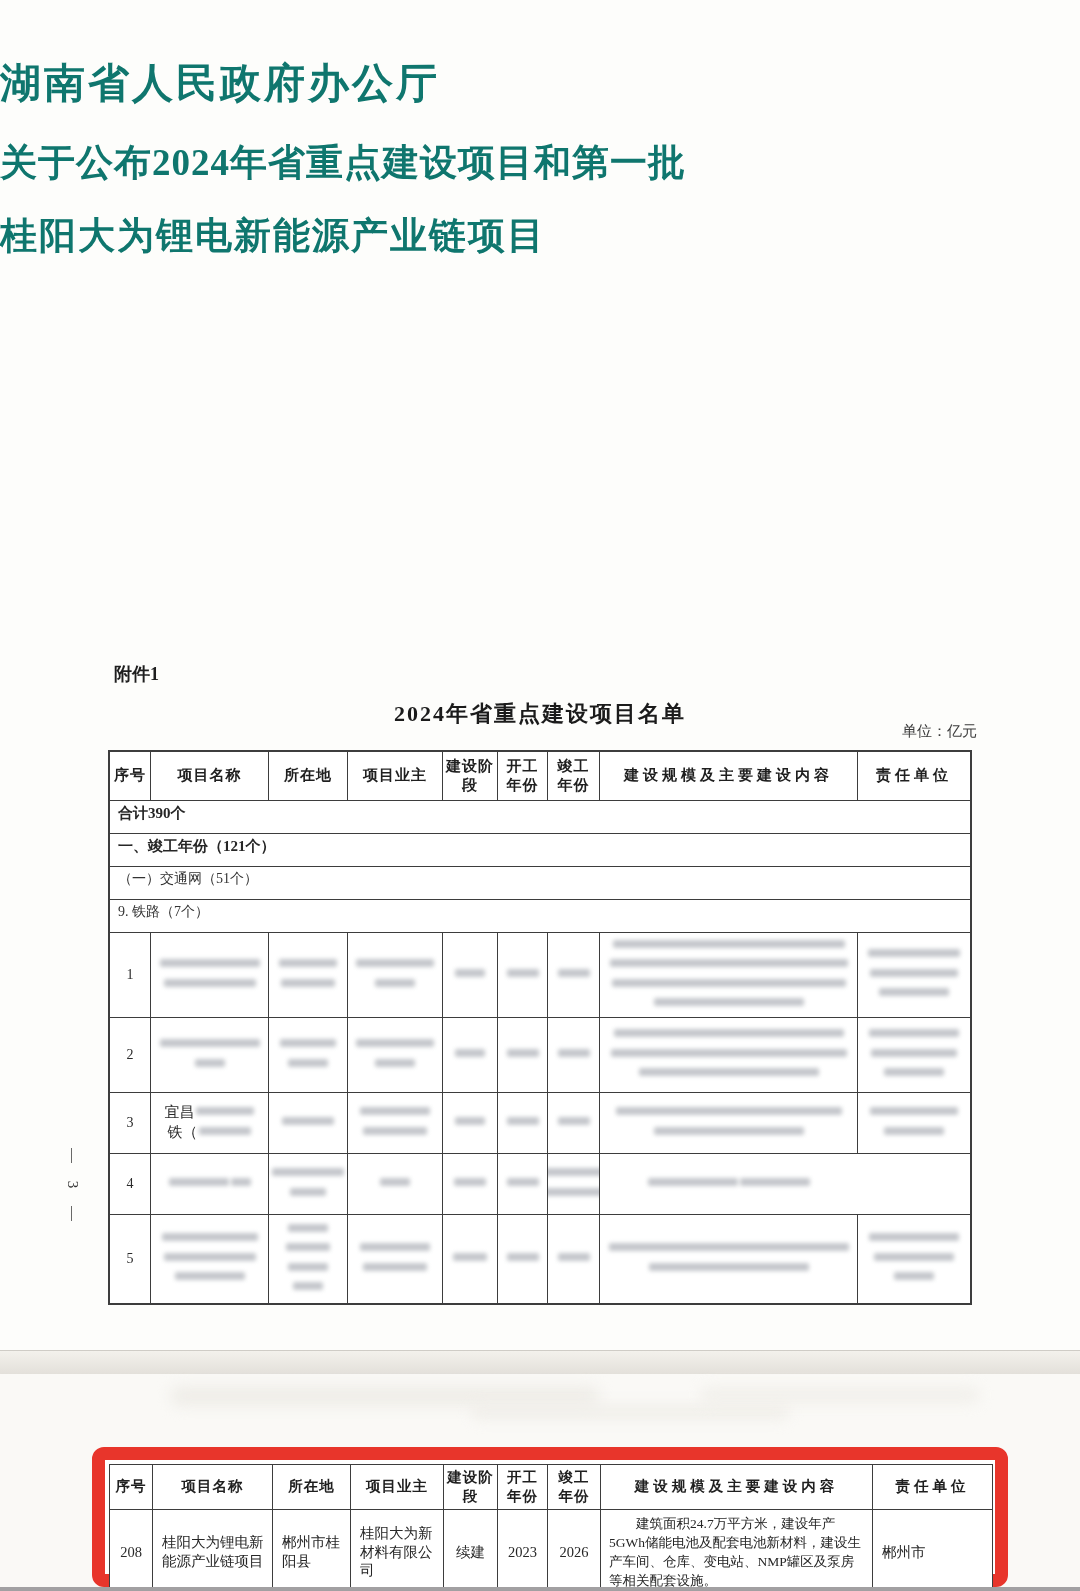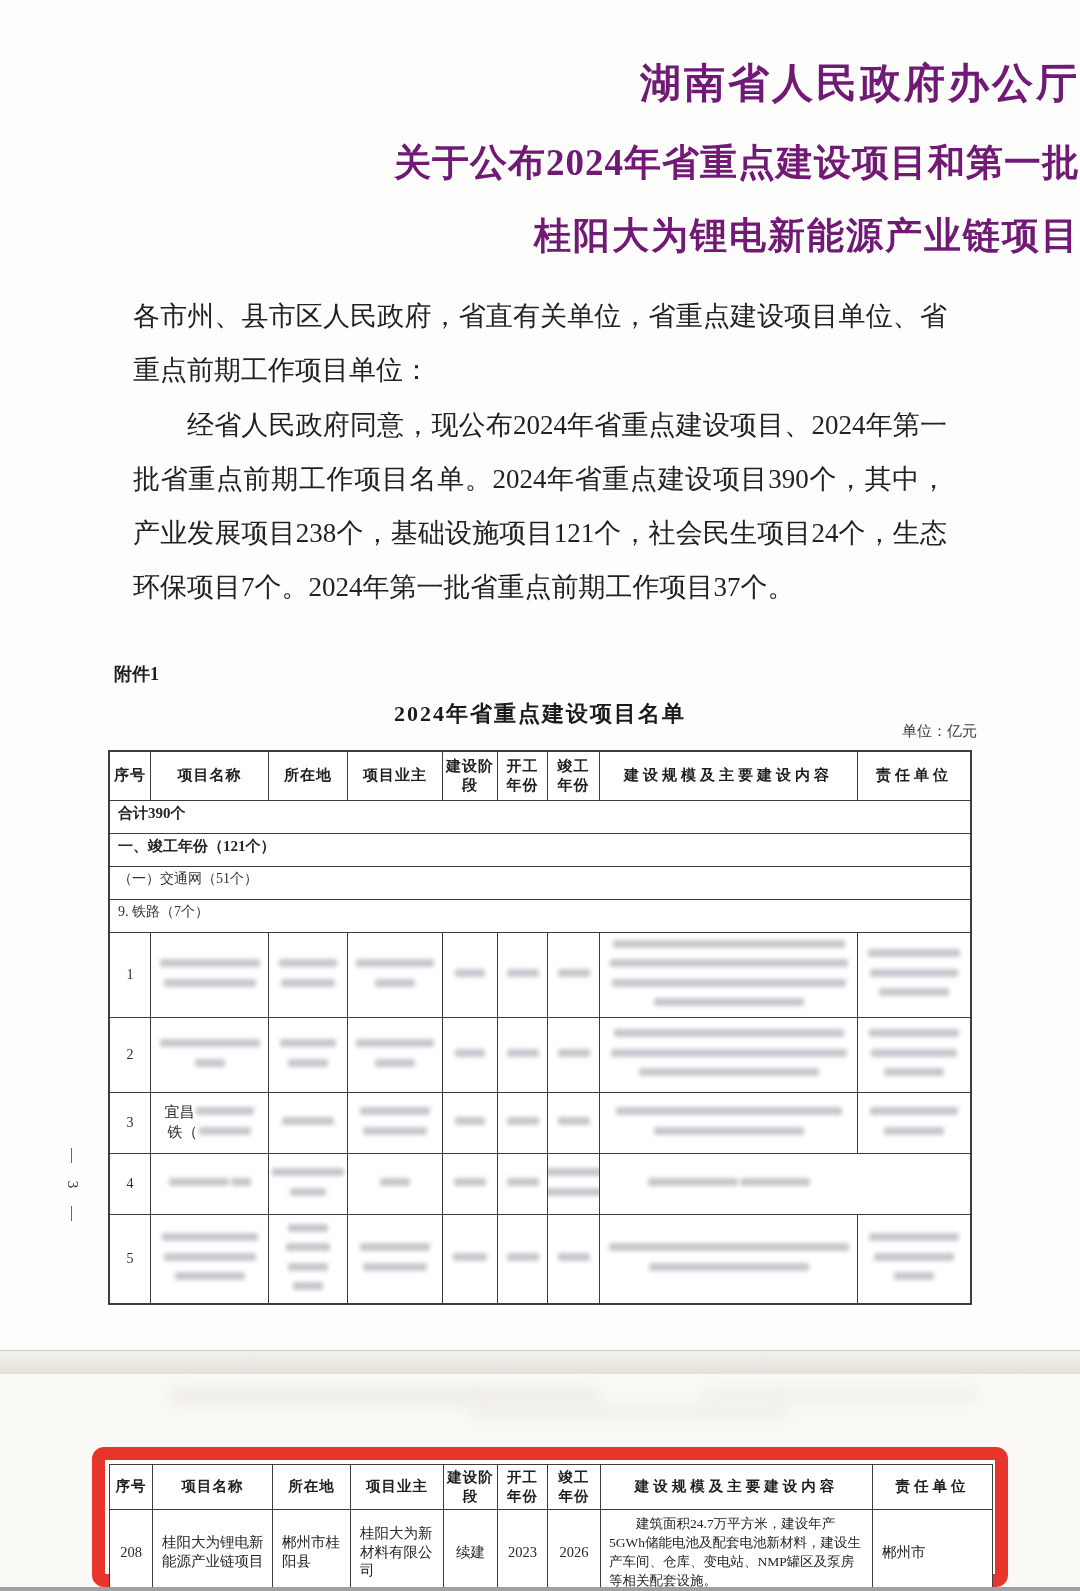--- a/index.html
+++ b/index.html
@@ -2,21 +2,21 @@
 <html><head>
 <meta charset="utf-8">
 <style>
   html,body { margin:0; padding:0; background:#e8e8e8; }
   .screen {
     position:relative; width:1080px; height:1591px; overflow:hidden;
     background:#fdfdfb; font-family:"Liberation Serif","DejaVu Serif",serif;
     color:#262626; margin:0 auto;
   }
   
-  .title-block { position:absolute; top:56px; left:0; width:100%; text-align:right; font-weight:700; color:#701a75; }
+  .title-block { position:absolute; top:56px; left:0; width:100%; text-align:left; font-weight:700; color:#0f766e; }
   .title-l1 { font-size:41px; letter-spacing:3px; margin-bottom:27px; }
   .title-l2 { font-size:37px; letter-spacing:1px; margin-bottom:23px; }
   .title-l3 { font-size:37px; letter-spacing:2px; }
   
   .body-text { position:absolute; top:289px; left:133px; width:814px; font-size:27px; line-height:54px; text-align:justify; color:#222; }
   .para { margin:0; }
   .para.indent { text-indent:2em; margin-top:1px; }
   
   .attachment { position:absolute; top:662px; left:114px; font-size:18px; font-weight:700; color:#1e1e1e; }
   .t1-title { position:absolute; top:699px; left:0; width:100%; text-align:center; font-size:22px; font-weight:700; letter-spacing:2px; color:#1b1b1b; }
@@ -76,24 +76,20 @@
 <body>
 
 <div class="screen">
 
   <div class="title-block">
     <div class="title-l1">湖南省人民政府办公厅</div>
     <div class="title-l2">关于公布2024年省重点建设项目和第一批</div>
     <div class="title-l3">桂阳大为锂电新能源产业链项目</div>
   </div>
 
-  <div class="body-text">
-    <p class="para">各市州、县市区人民政府，省直有关单位，省重点建设项目单位、省重点前期工作项目单位：</p>
-    <p class="para indent">经省人民政府同意，现公布2024年省重点建设项目、2024年第一批省重点前期工作项目名单。2024年省重点建设项目390个，其中，产业发展项目238个，基础设施项目121个，社会民生项目24个，生态环保项目7个。2024年第一批省重点前期工作项目37个。</p>
-  </div>
 
   <div class="attachment">附件1</div>
   <div class="t1-title">2024年省重点建设项目名单</div>
   <div class="unit-note">单位：亿元</div>
 
   <div class="dtable t1">
     <div class="trow cols9 hrow">
       <div class="tcell th">序号</div>
       <div class="tcell th">项目名称</div>
       <div class="tcell th">所在地</div>

